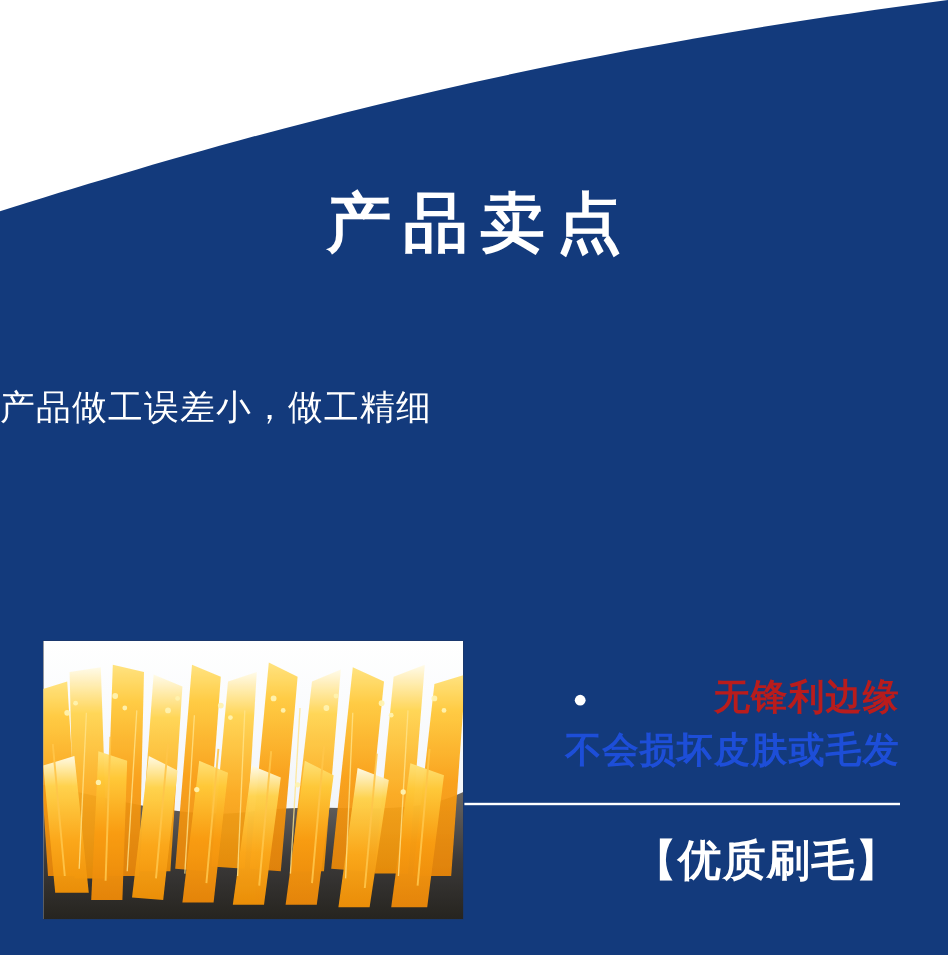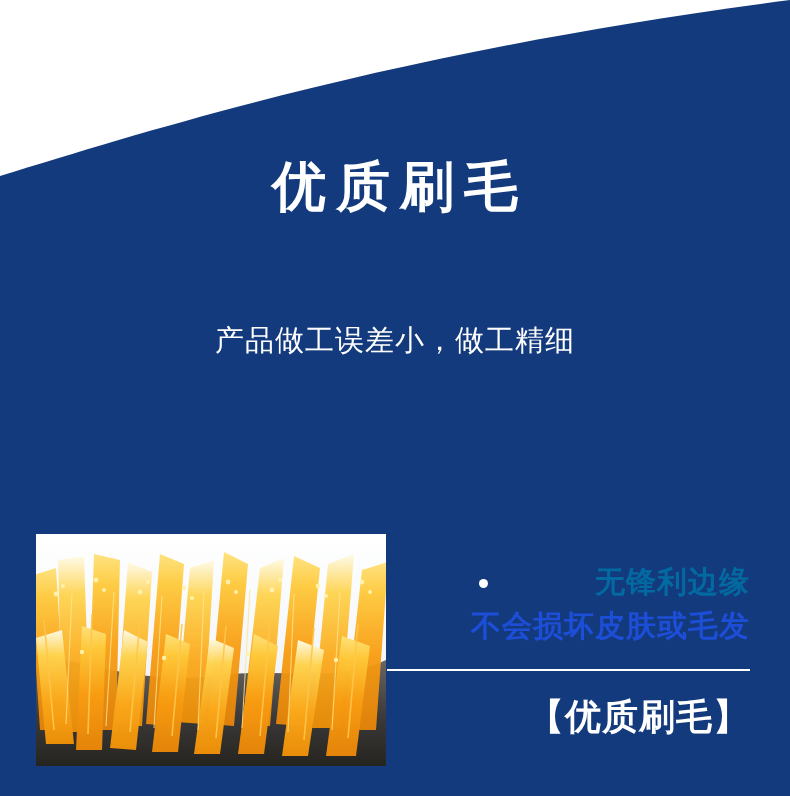--- a/index.html
+++ b/index.html
@@ -50,21 +50,21 @@
     line-height: 62px;
     white-space: nowrap;
   }
 
   
   .subhead {
     position: absolute;
     left: 0;
     top: 313px;
     width: 790px;
-    text-align: center;
+    text-align: left;
   }
   .subhead-line {
     color: #ffffff;
     font-size: 29px;
     font-weight: normal;
     line-height: 55px;
     letter-spacing: 1px;
     white-space: nowrap;
   }
 
@@ -101,21 +101,21 @@
     top: 19px;
     width: 9px;
     height: 9px;
     border-radius: 50%;
     background: #ffffff;
   }
   .feature-line {
     position: absolute;
     right: 0;
     top: 0;
-    color: #0369a1;
+    color: #b91c1c;
     font-size: 30px;
     font-weight: bold;
     line-height: 44px;
     letter-spacing: 1px;
     white-space: nowrap;
   }
   .feature-line-2 {
     position: relative;
     text-align: right;
     color: #1d4ed8;
@@ -153,21 +153,21 @@
 <body>
 
 <div id="page">
 
   <div class="bg-shape">
     <svg viewBox="0 0 790 796" preserveAspectRatio="none" xmlns="http://www.w3.org/2000/svg">
       <path d="M0,176 C180,120 420,48 790,0 L790,796 L0,796 Z" fill="#133A7C"></path>
     </svg>
   </div>
 
-  <div class="page-title">优质刷毛</div>
+  <div class="page-title">产品卖点</div>
 
   <div class="subhead">
     <div class="subhead-line">产品做工误差小，做工精细</div>
   </div>
 
   <div class="photo">
     <svg viewBox="0 0 350 232" preserveAspectRatio="none" xmlns="http://www.w3.org/2000/svg">
       <defs>
         <linearGradient id="gdark" x1="0" y1="0" x2="0" y2="1">
           <stop offset="0%" stop-color="#6d6a68"></stop>

